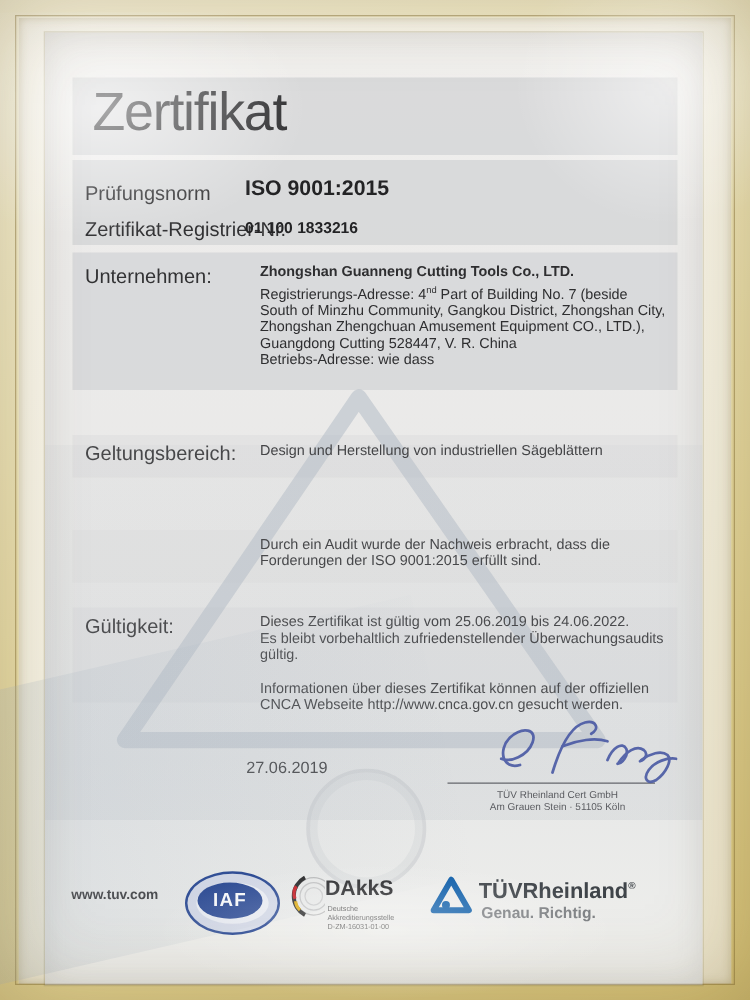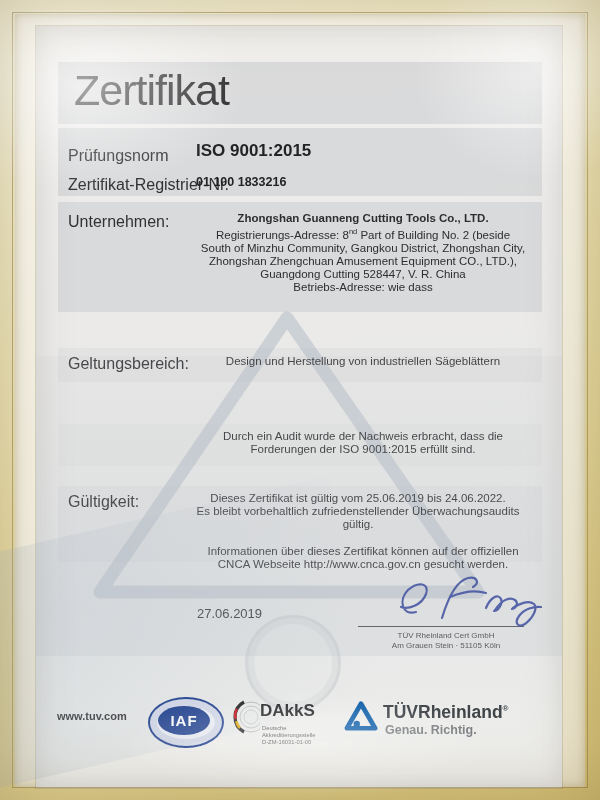--- a/index.html
+++ b/index.html
@@ -20,21 +20,21 @@
   .b4{top:322px;height:34px;opacity:.32;}
   .b5{top:398px;height:42px;opacity:.22;}
   .b6{top:460px;height:76px;opacity:.30;}
   .title{position:absolute;left:38px;top:40px;margin:0;font-size:43px;font-weight:500;
     letter-spacing:-1px;color:#2d2d2f;z-index:2;}
   .lbl{position:absolute;left:32px;font-size:16px;color:#323234;z-index:2;}
   .val{position:absolute;left:160px;color:#232325;z-index:2;font-weight:bold;}
   .l-std{top:121px;} .v-std{top:115px;font-size:17px;}
   .l-reg{top:150px;} .v-reg{top:149px;font-size:12.5px;}
   .l-unt{top:187px;} .l-gel{top:329px;} .l-gue{top:467px;}
-  .block{position:absolute;left:152px;font-size:11.5px;line-height:13px;color:#2e2e30;z-index:2;text-align:center;}
+  .block{position:absolute;left:172px;font-size:11.5px;line-height:13px;color:#2e2e30;z-index:2;}
   .unt-block{top:186px;width:350px;}
   .unt-block .bold{font-weight:bold;}
   .unt-block sup{font-size:7.5px;}
   .gel-block{top:329px;width:350px;}
   .audit-block{top:404px;width:350px;}
   .gue-block{top:466px;width:340px;}
   .cnca-block{top:519px;width:350px;}
   .date{position:absolute;left:161px;top:580px;font-size:13px;color:#2e2e30;z-index:2;}
   .signature{position:absolute;left:356px;top:546px;z-index:3;}
   .sig-line{position:absolute;left:322px;top:600px;width:166px;border-top:1.3px solid #4a4a50;z-index:2;}
@@ -93,21 +93,21 @@
     <h1 class="title">Zertifikat</h1>
 
     <div class="lbl l-std">Prüfungsnorm</div>
     <div class="val v-std">ISO 9001:2015</div>
     <div class="lbl l-reg">Zertifikat-Registrier-Nr.</div>
     <div class="val v-reg">01 100 1833216</div>
 
     <div class="lbl l-unt">Unternehmen:</div>
     <div class="block unt-block">
       <div class="bold">Zhongshan Guanneng Cutting Tools Co., LTD.</div>
-      <div><span>Registrierungs-Adresse: 8</span><sup>nd</sup><span> Part of Building No. 2 (beside</span></div>
+      <div><span>Registrierungs-Adresse: 4</span><sup>nd</sup><span> Part of Building No. 7 (beside</span></div>
       <div>South of Minzhu Community, Gangkou District, Zhongshan City,</div>
       <div>Zhongshan Zhengchuan Amusement Equipment CO., LTD.),</div>
       <div>Guangdong Cutting 528447, V. R. China</div>
       <div>Betriebs-Adresse: wie dass</div>
     </div>
 
     <div class="lbl l-gel">Geltungsbereich:</div>
     <div class="block gel-block">Design und Herstellung von industriellen Sägeblättern</div>
 
     <div class="block audit-block">

